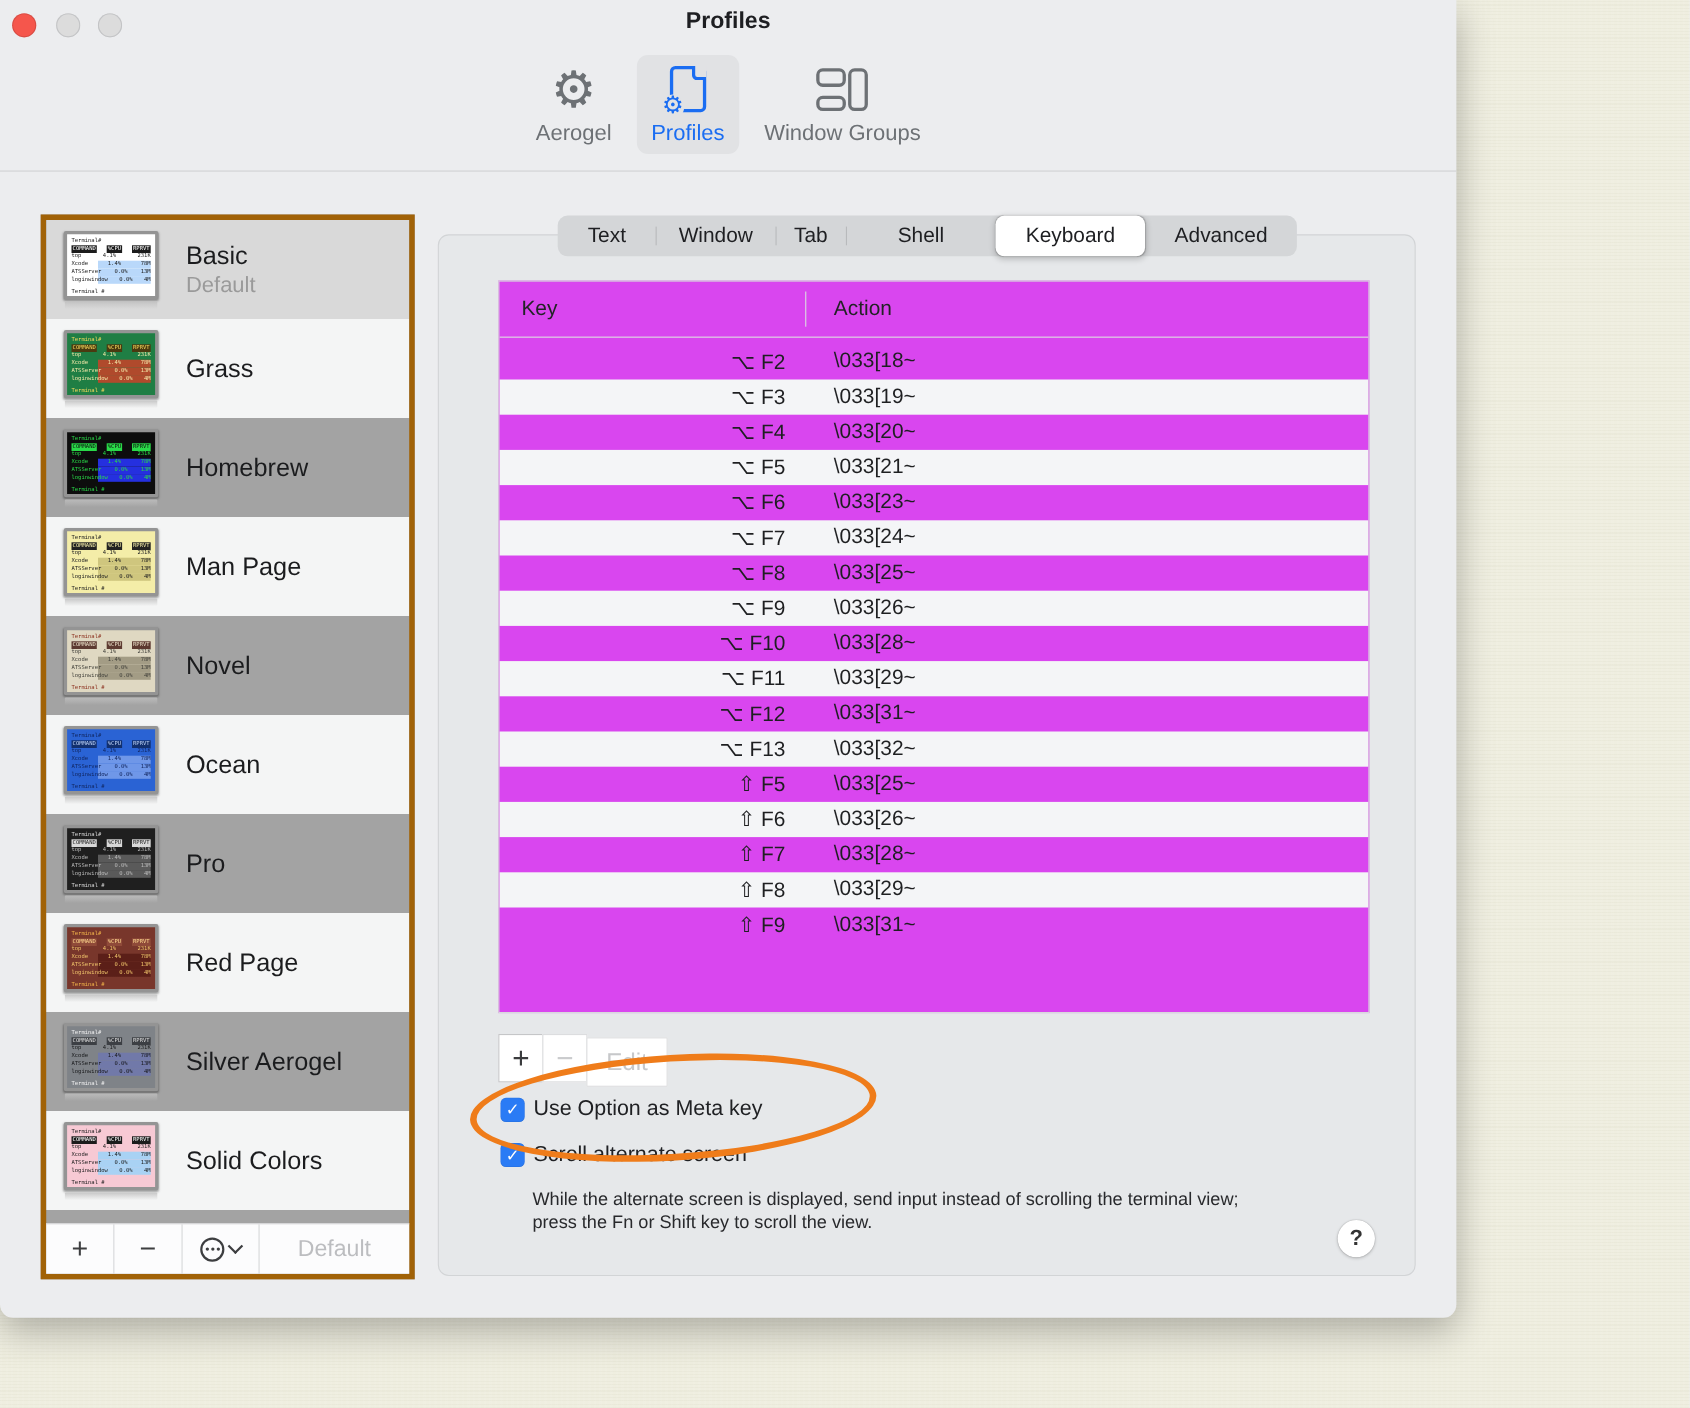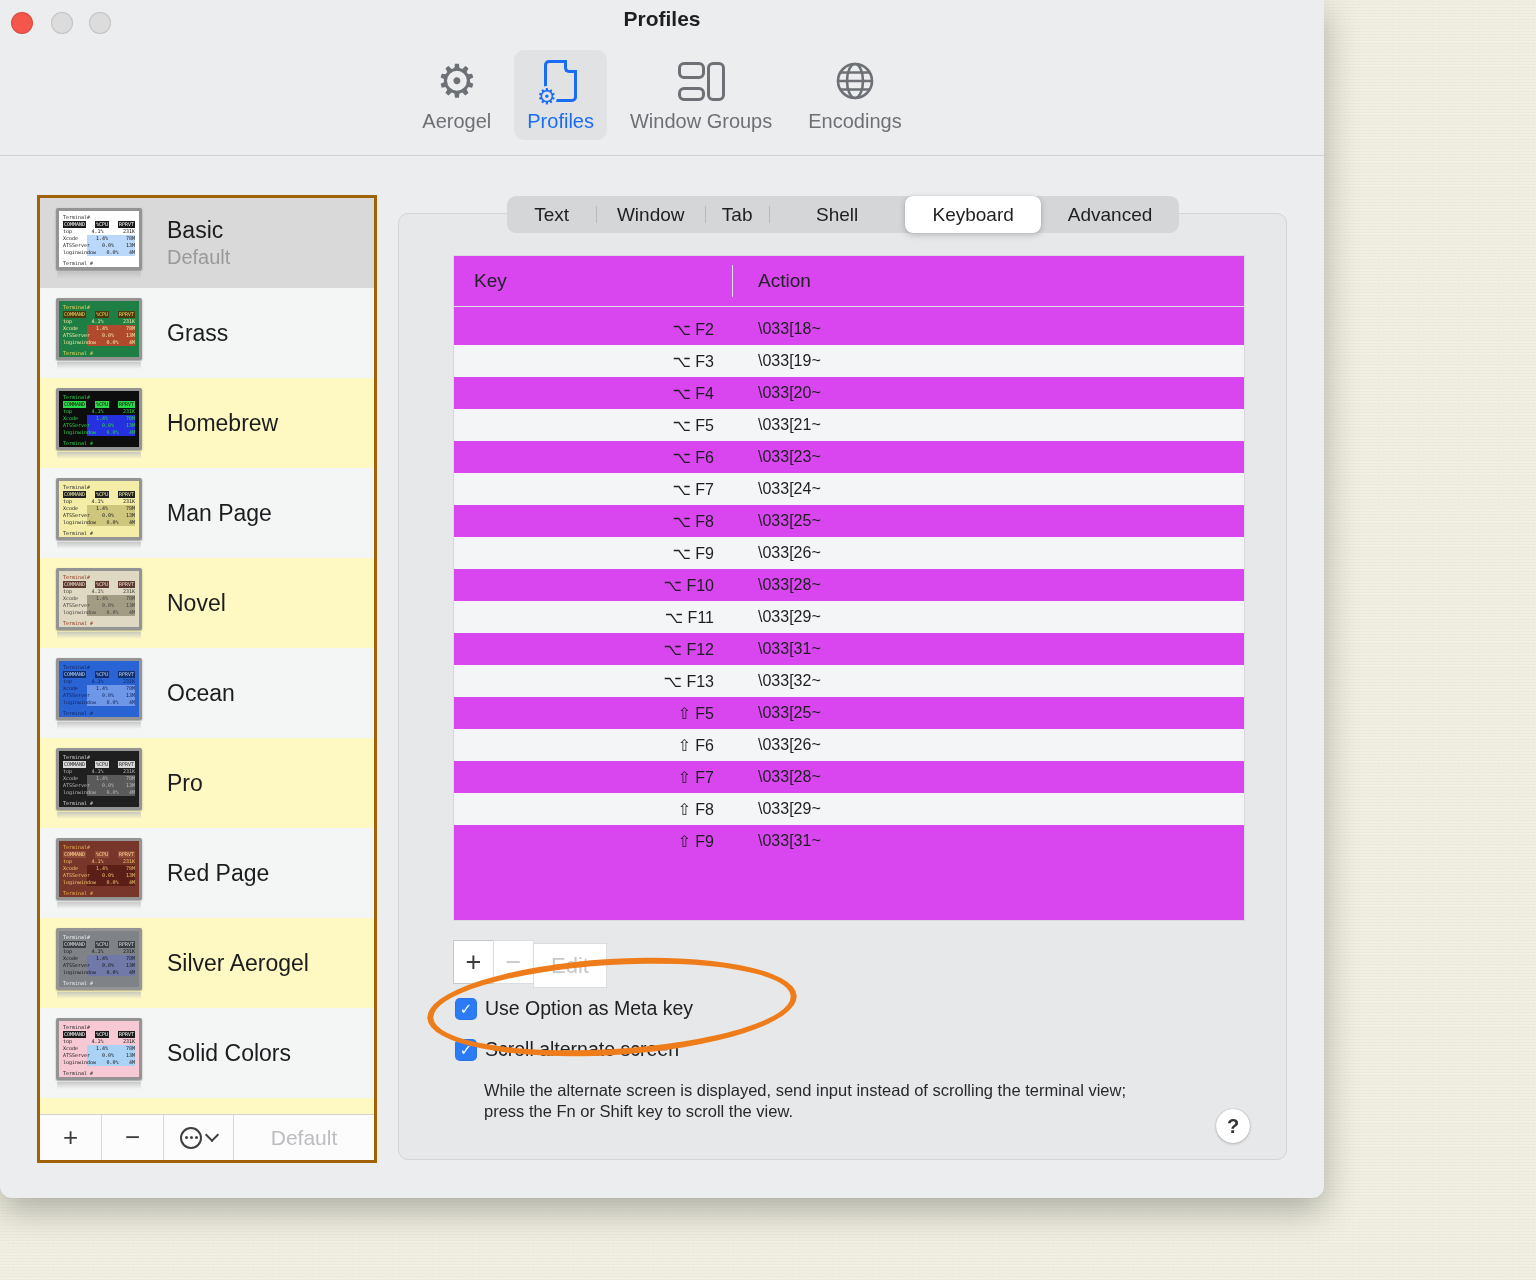--- a/index.html
+++ b/index.html
@@ -36,22 +36,22 @@
   .doc .doc-gear{position:absolute;left:-10px;bottom:-9px;font-family:"DejaVu Sans",sans-serif;
     font-size:22px;line-height:1;color:#1a6df2;background:#e1e2e4;border-radius:50%;}
   
   .wg{position:relative;width:47px;height:39px;display:block;}
   .wg i{position:absolute;border:3px solid #6d7175;border-radius:6px;box-sizing:border-box;}
   .wg .a{left:0;top:0;width:27px;height:17px;}
   .wg .b{left:0;bottom:0;width:27px;height:14px;}
   .wg .c{right:0;top:0;width:18px;height:39px;}
   .divider-h{position:absolute;top:155px;left:0;width:1324px;height:1px;background:#d0d1d3;}
   
-  .sidebar{position:absolute;left:37px;top:195px;width:340px;height:968px;background:#fef9c3;
-    border:3px solid #a16207;box-sizing:border-box;display:flex;flex-direction:column;}
+  .sidebar{position:absolute;left:37px;top:195px;width:340px;height:968px;background:#a3a3a3;
+    border:5px solid #a16207;box-sizing:border-box;display:flex;flex-direction:column;}
   .profile-list{flex:1;overflow:hidden;}
   .profile-row{height:90px;display:flex;align-items:center;padding-left:13px;box-sizing:border-box;cursor:default;}
   .profile-row.stripe{background:#f4f5f5;}
   .profile-row.selected{background:#d9d9d9;}
   .thumb-wrap{width:92px;margin-right:22px;display:flex;flex-direction:column;align-items:center;}
   .thumb{width:86px;height:62px;border:3px solid #949494;border-radius:2px;box-sizing:border-box;
     padding:3px 4px;font-family:"DejaVu Sans Mono",monospace;font-size:5px;line-height:7px;
     box-shadow:0 1px 2px rgba(0,0,0,.35);overflow:hidden;}
   .thumb-reflection{width:84px;height:7px;margin-top:2px;border-radius:1px;
     background:linear-gradient(#c0c0c0,rgba(255,255,255,0));opacity:.85;}
@@ -81,21 +81,21 @@
   .seg.selected{background:#fff;border-radius:8px;
     box-shadow:0 2px 6px rgba(0,0,0,.22),0 0 1px rgba(0,0,0,.2);}
   
   .key-table{position:absolute;left:453px;top:255px;width:792px;height:666px;background:#d946ef;
     border:1px solid #d8d9db;box-sizing:border-box;z-index:2;overflow:hidden;}
   .kt-header{position:relative;height:50px;border-bottom:1px solid #dedfe1;display:flex;align-items:center;}
   .kt-col-key{margin-left:20px;font-size:19px;color:#222326;}
   .kt-header-divider{position:absolute;left:278px;top:9px;bottom:9px;width:1px;background:#dbdcdf;}
   .kt-col-action{position:absolute;left:304px;font-size:19px;color:#222326;}
   .kt-body{padding-top:6px;}
-  .kt-row{height:32px;display:flex;align-items:center;font-size:16px;color:#1e1f21;}
+  .kt-row{height:32px;display:flex;align-items:center;font-size:19px;color:#1e1f21;}
   .kt-row.stripe{background:#f4f5f7;}
   .kt-key{width:260px;text-align:right;}
   .kt-action{padding-left:44px;}
   
   .sq-btn{position:absolute;background:#fff;border:1px solid #c5c6c8;box-sizing:border-box;
     display:flex;align-items:center;justify-content:center;cursor:default;padding:0;}
   .btn-add{left:453px;top:940px;width:41px;height:44px;font-size:27px;color:#3a3b3d;z-index:3;}
   .btn-remove{left:493px;top:940px;width:41px;height:44px;font-size:27px;color:#cacbcd;border-color:#dcddDF;z-index:3;}
   .btn-edit{left:533px;top:943px;width:74px;height:45px;font-size:22px;color:#c7c8ca;border-color:#dcdddf;z-index:3;}
   
@@ -147,41 +147,20 @@
         </div>
         <div class="tb-item">
           <div class="tb-icon">
             <span class="wg">
               <i class="wg-x a"></i>
               <i class="wg-x b"></i>
               <i class="wg-x c"></i>
             </span>
           </div>
           <div class="tb-label">Window Groups</div>
-        </div>
-        <div class="tb-item">
-          <div class="tb-icon">
-            <svg class="globe-svg" width="44" height="44" viewBox="0 0 44 44">
-              <defs>
-                <clipPath id="gc">
-                  <circle cx="22" cy="22" r="17"></circle>
-                </clipPath>
-              </defs>
-              <g fill="none" stroke="#6d7175" stroke-width="2.6">
-                <circle cx="22" cy="22" r="17"></circle>
-                <ellipse cx="22" cy="22" rx="8" ry="17"></ellipse>
-                <g clip-path="url(#gc)">
-                  <line x1="3" y1="13.5" x2="41" y2="13.5"></line>
-                  <line x1="3" y1="22" x2="41" y2="22"></line>
-                  <line x1="3" y1="30.5" x2="41" y2="30.5"></line>
-                </g>
-              </g>
-            </svg>
-          </div>
-          <div class="tb-label">Encodings</div>
         </div>
       </div>
     <div class="divider-h"></div>
 
     <div class="sidebar">
       <div class="profile-list" id="profile-list">
           <div class="profile-row selected">
             <div class="thumb-wrap">
               <div class="thumb" style="background: rgb(255, 255, 255); color: rgb(28, 28, 28);">
                 <div class="mini-title" style="color: rgb(28, 28, 28);">Terminal#</div>

